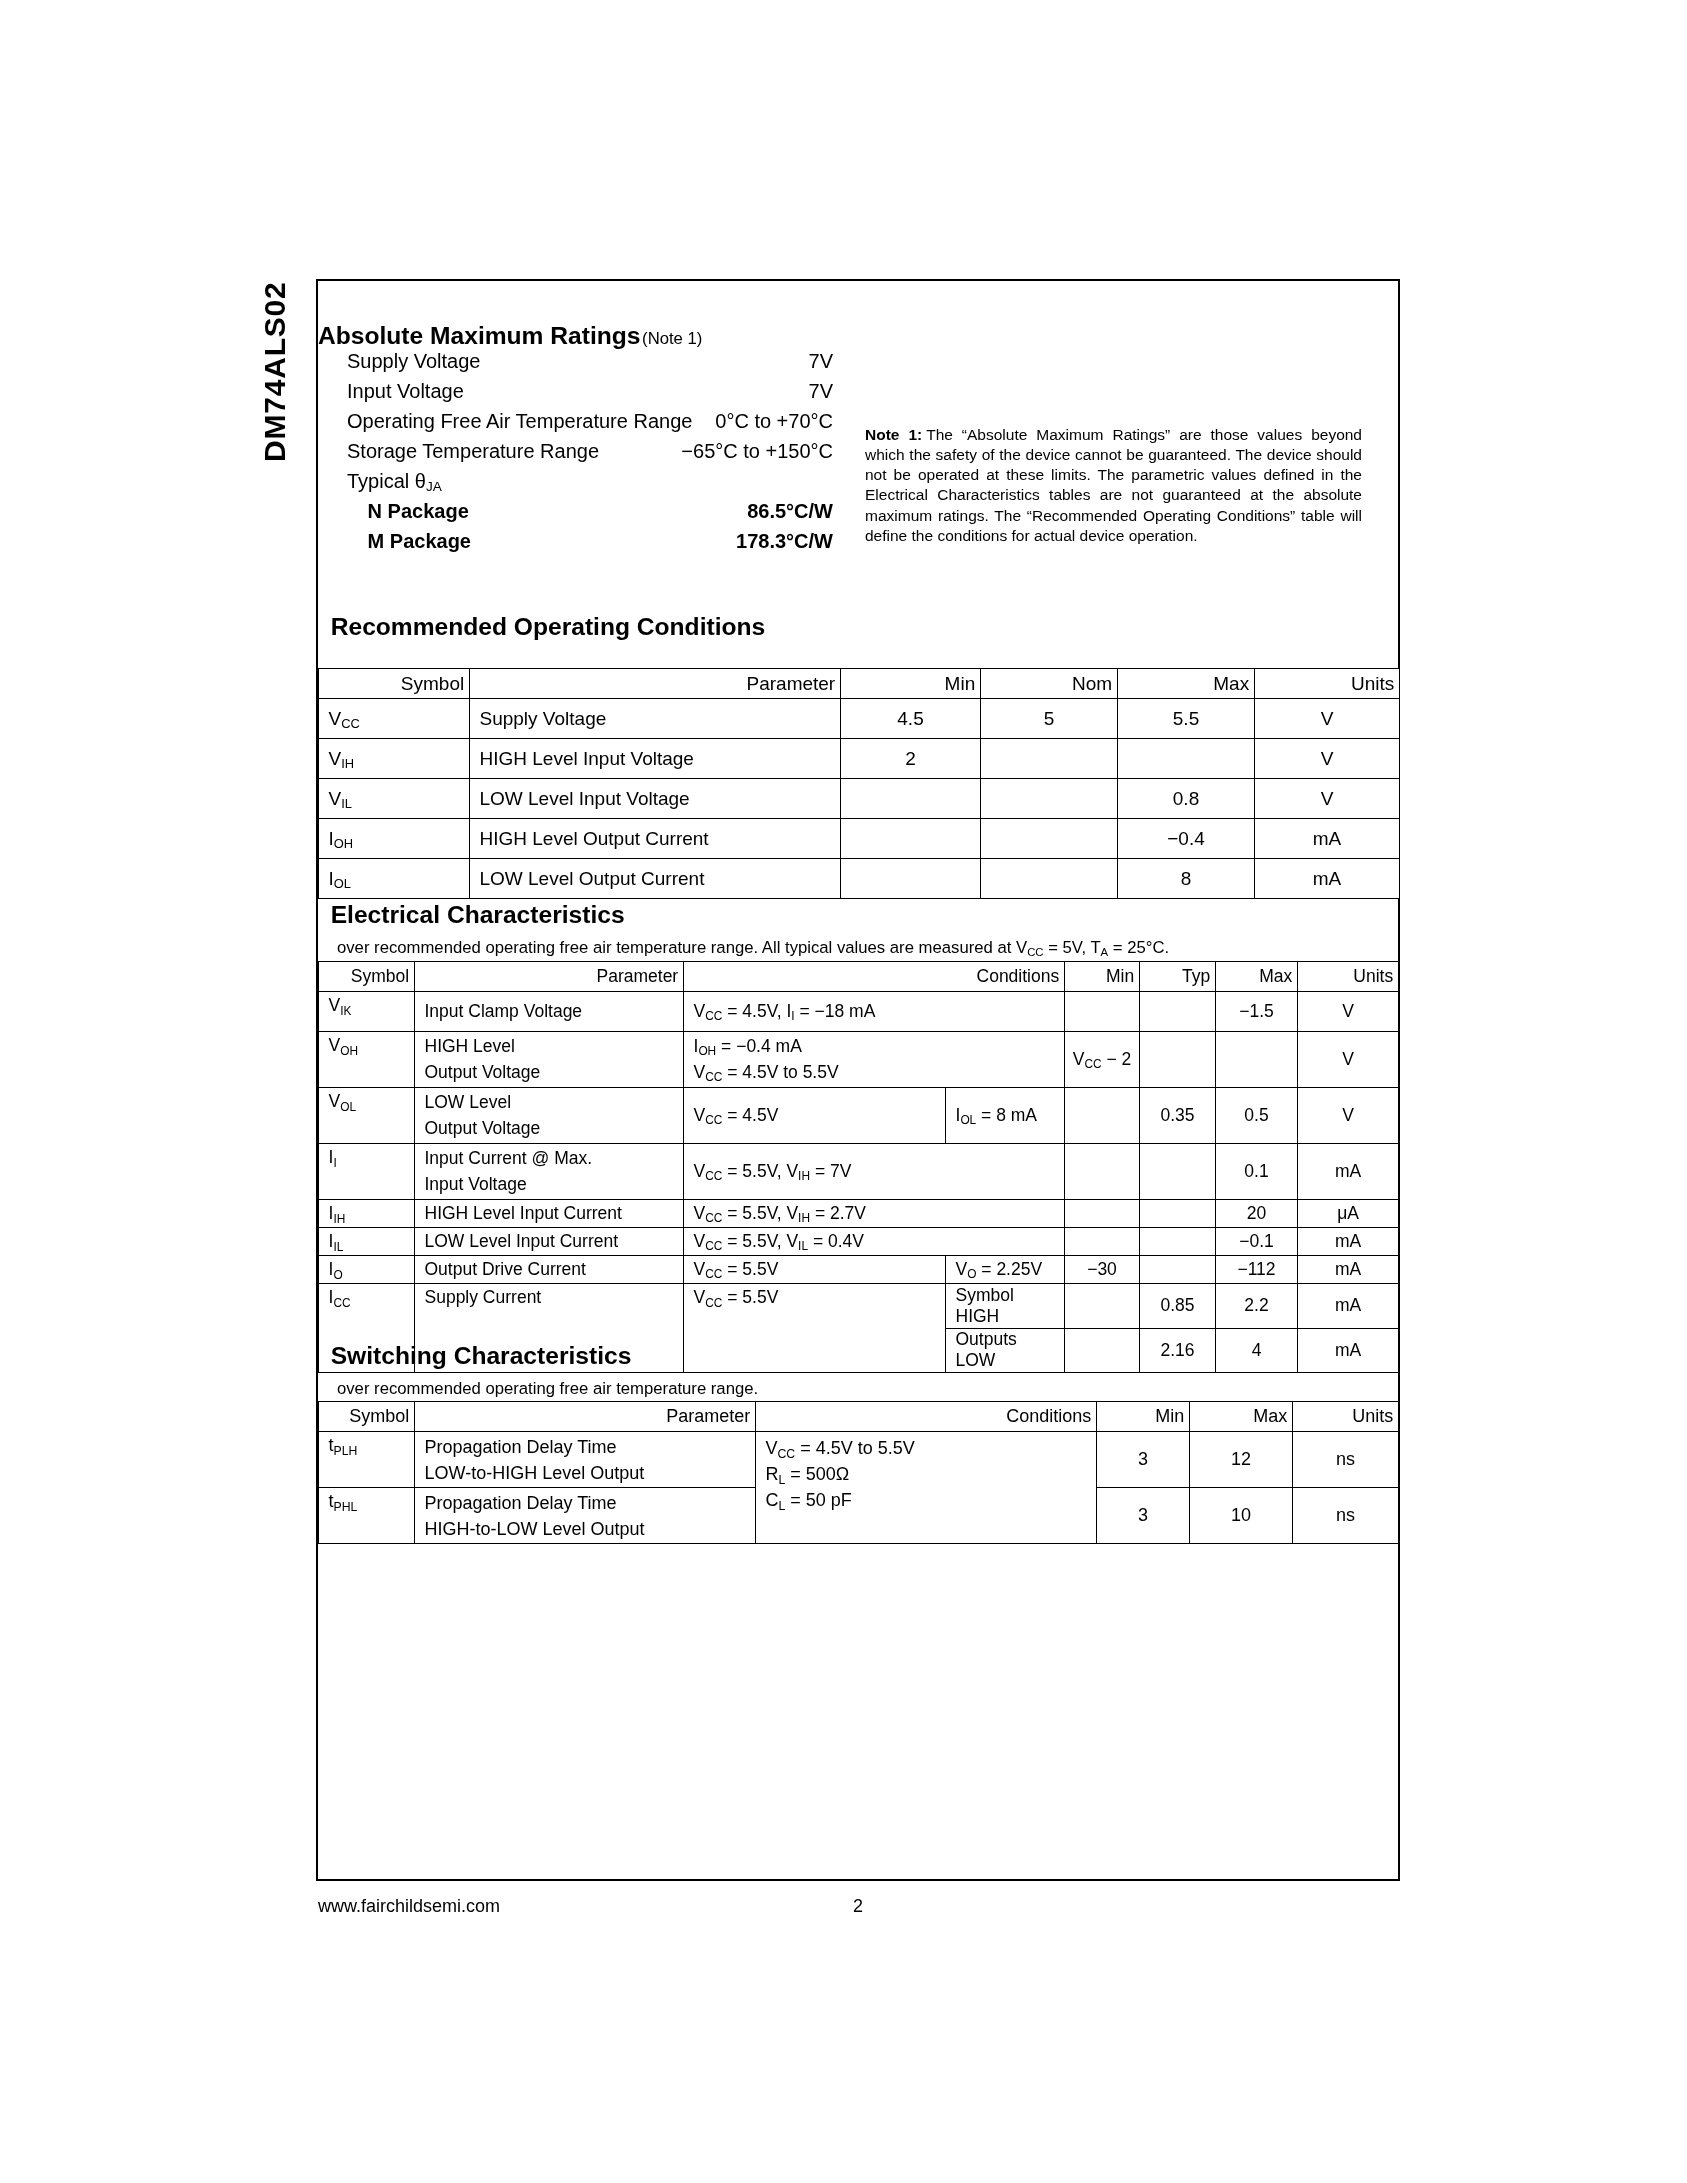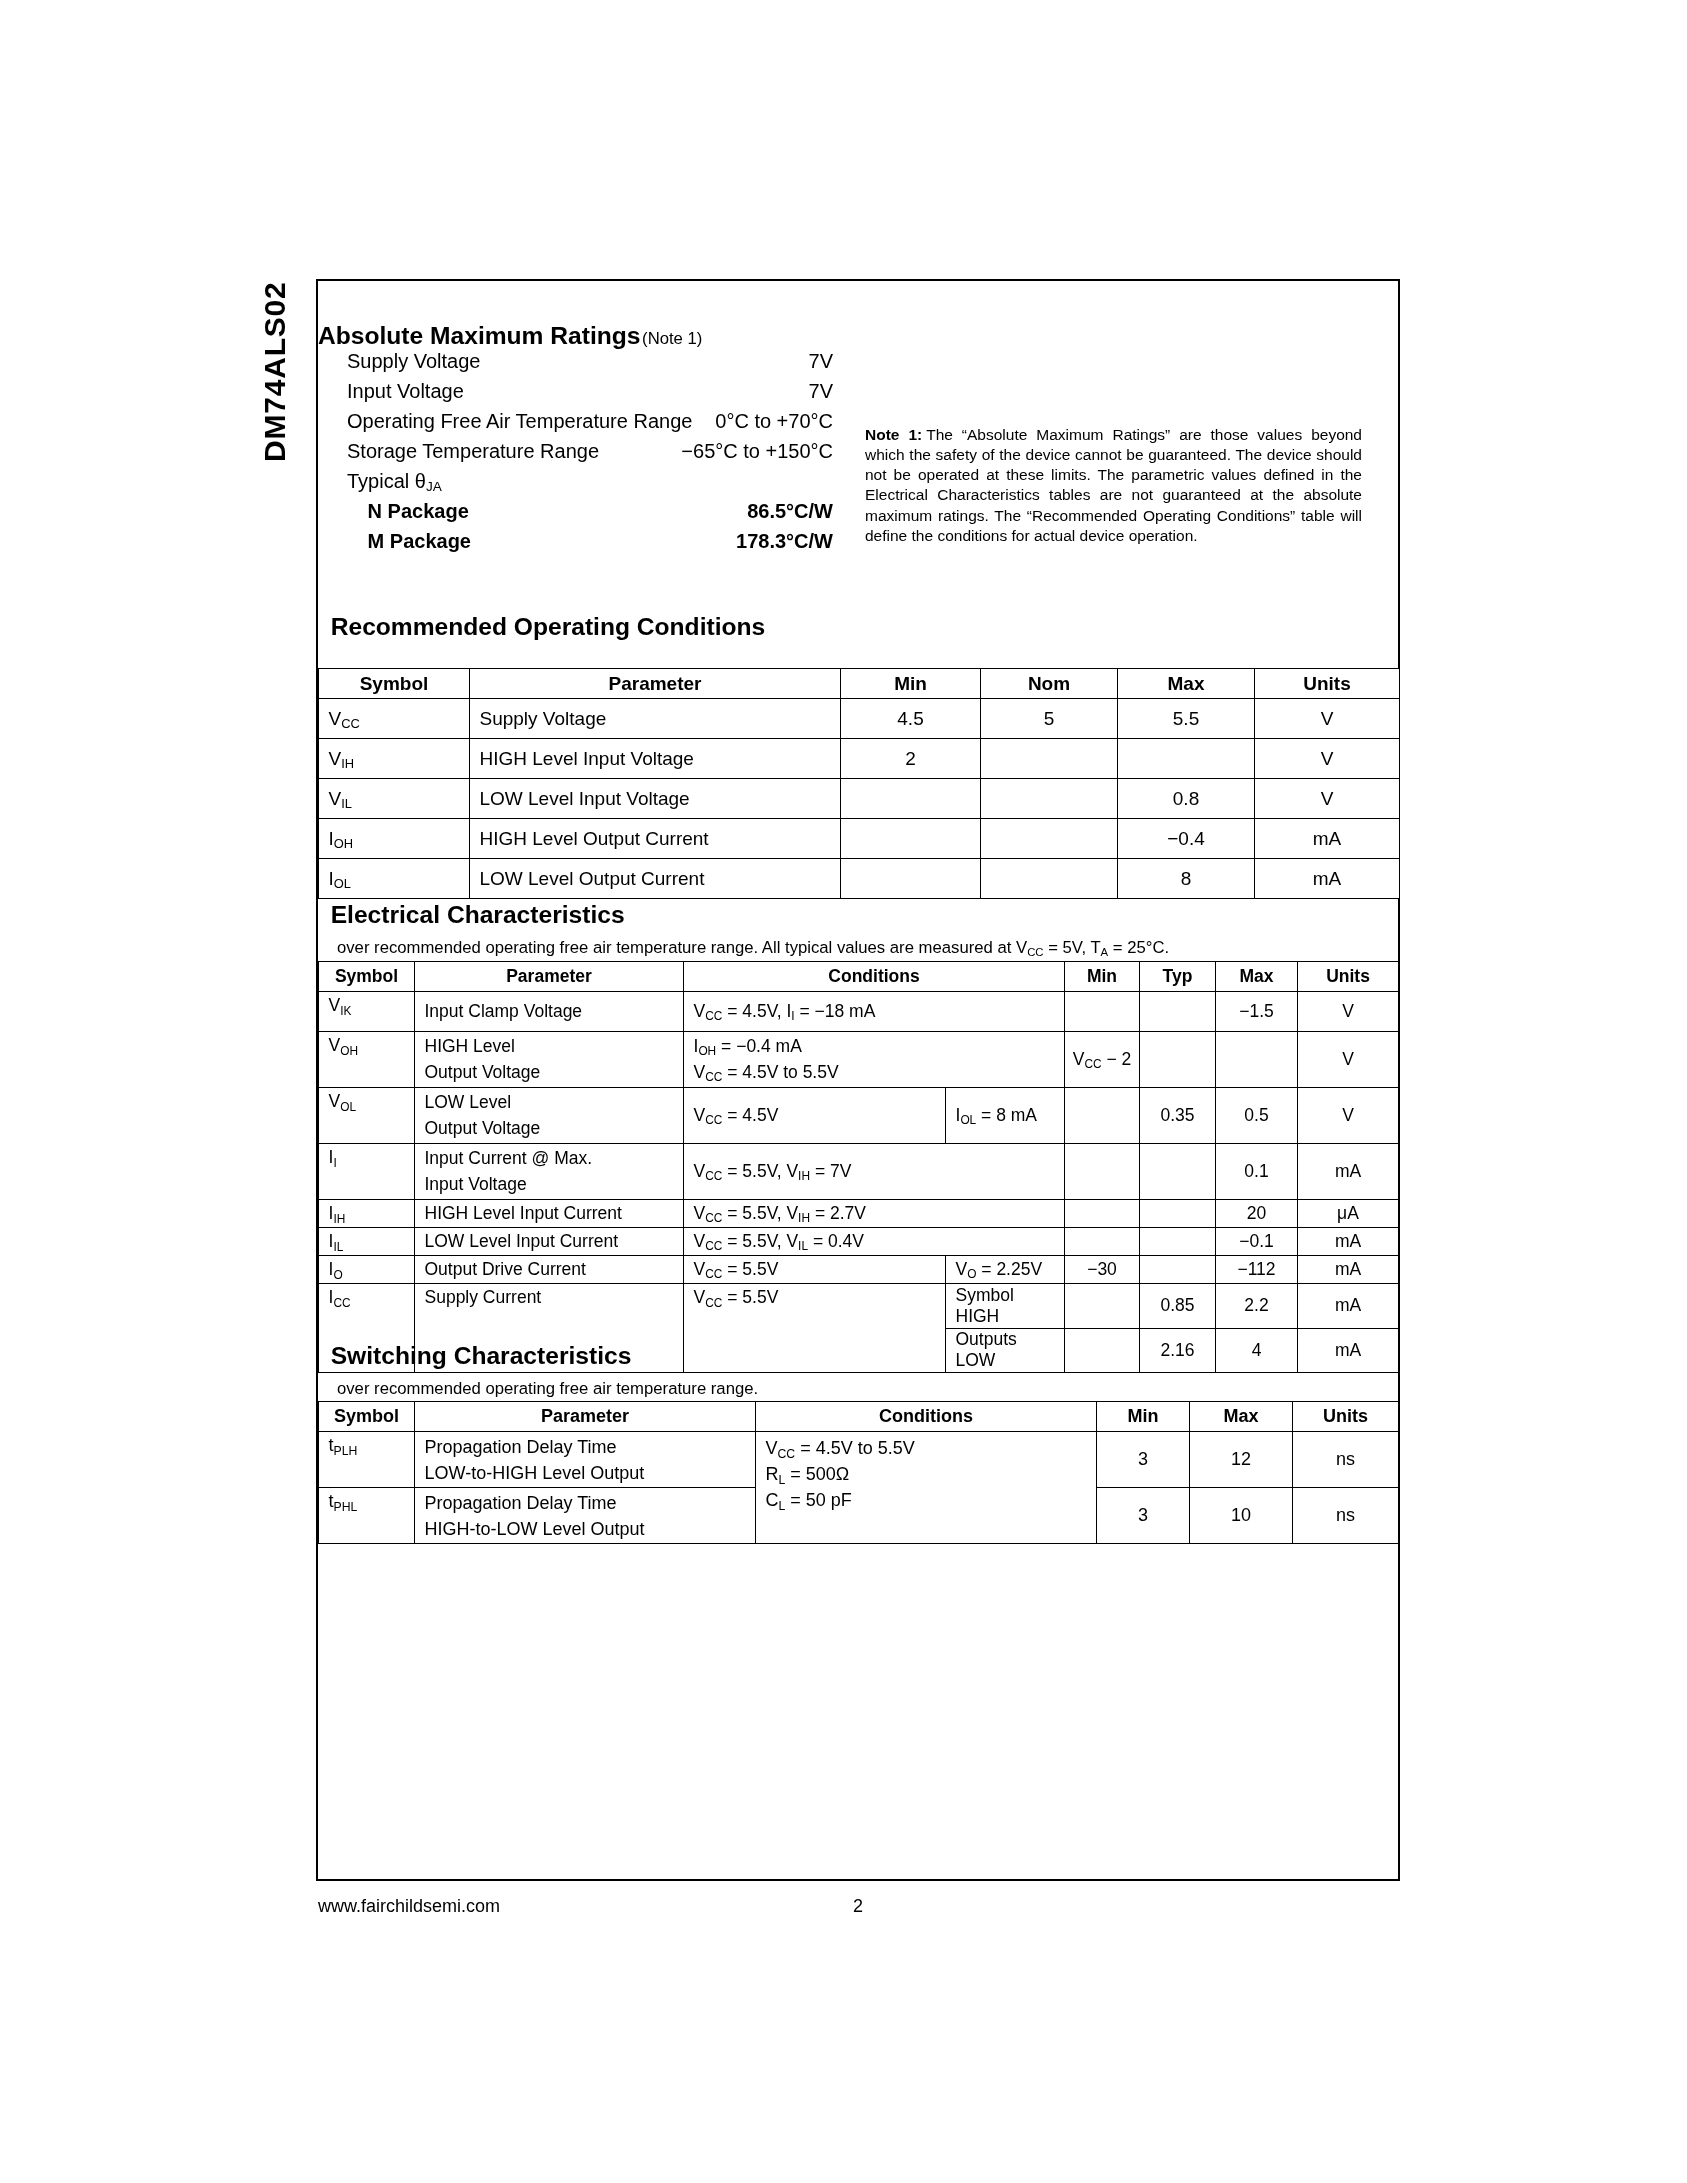--- a/index.html
+++ b/index.html
@@ -32,21 +32,21 @@
   .ec-title{top:620px;left:12.7px;text-align:right;}
   .sc-title{top:1061px;left:12.7px;}
   .subtext{position:absolute;font-size:16.7px;white-space:nowrap;}
   .ec-sub{top:657px;left:19px;}
   .sc-sub{top:1098px;left:19px;}
 
   
   table.tbl{position:absolute;left:0;border-collapse:collapse;table-layout:fixed;
             width:1080px;background:#fff;}
   .tbl,.tbl td,.tbl th{border:1.6px solid #000;}
-  .tbl th{font-weight:700;text-align:center;padding:1.6px 4.8px;}
+  .tbl th{font-weight:400;text-align:right;padding:1.6px 4.8px;}
   .tbl td{padding:0.8px 6.4px;overflow:hidden;}
   .tbl .l{text-align:left;padding-left:9.5px;}
   .tbl .c{text-align:center;}
   .tbl .top{vertical-align:top;padding-top:3.2px;}
   .tbl .ln{line-height:25.4px;white-space:nowrap;}
   .tbl tr.hr{height:30px;}
   tr.r36{height:40px;} tr.r35{height:28px;} tr.r33{height:26px;} tr.r70{height:56px;}
 
   .roc{top:387px;font-size:19px;}
   .ec{top:680px;font-size:17.5px;}

